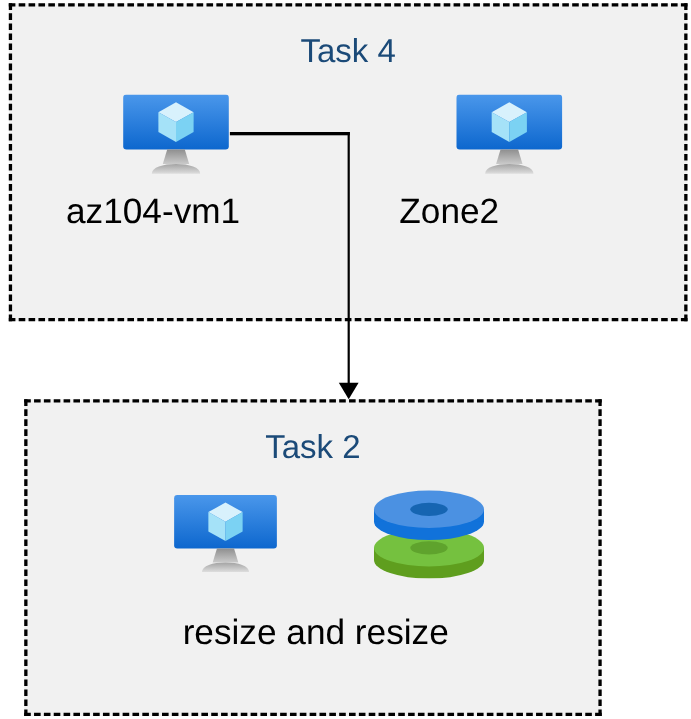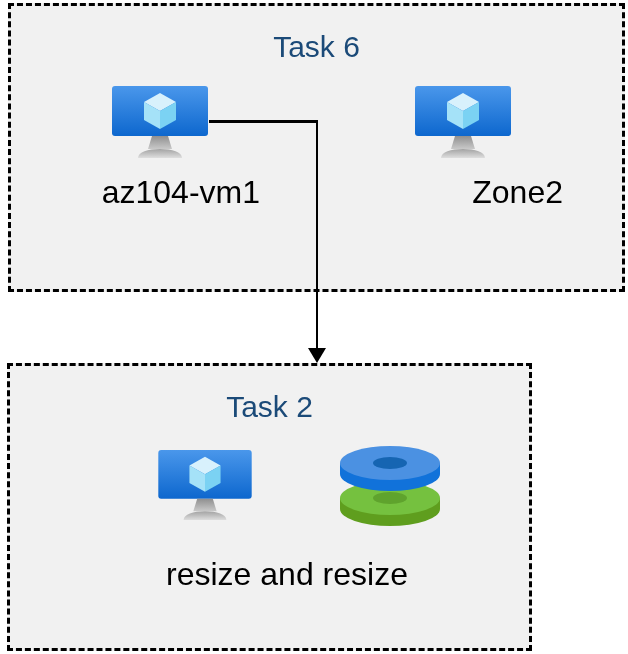--- a/index.html
+++ b/index.html
@@ -10,38 +10,38 @@
     position: relative;
     overflow: hidden;
   }
   .task-box {
     position: absolute;
     box-sizing: border-box;
     border: 3px dashed #000000;
     background: #f1f1f1;
   }
   .box1 { left: 8px; top: 3px; width: 617px; height: 289px; }
-  .box2 { left: 7px; top: 363px; width: 525px; height: 288px; }
+  .box2 { left: 22px; top: 363px; width: 525px; height: 288px; }
   .task-title {
     position: absolute;
     left: 0; right: 0;
     text-align: center;
     font-size: 30px;
     color: #1b4a78;
     top: 24px;
   }
   .vm-icon { position: absolute; }
   .vm1 { left: 111px; top: 86px; width: 98px; height: 74px; }
   .vm2 { left: 414px; top: 86px; width: 98px; height: 74px; }
   .vm3 { left: 157px; top: 450px; width: 96px; height: 72px; }
   .disks-icon { position: absolute; left: 338px; top: 442px; width: 104px; height: 84px; }
   .vm-label {
     position: absolute;
     width: 200px;
-    text-align: right;
+    text-align: left;
     font-size: 32px;
     line-height: 40px;
     color: #000000;
     top: 172px;
   }
   .label1 { left: 60px; }
   .label2 { left: 363px; }
   .caption {
     position: absolute;
     left: 87px; top: 556px; width: 400px;
@@ -77,21 +77,21 @@
       <stop offset="1" stop-color="#c9c9c9"></stop>
     </linearGradient>
     <linearGradient id="gradBase" x1="0" y1="0" x2="0" y2="1">
       <stop offset="0" stop-color="#a3a3a3"></stop>
       <stop offset="1" stop-color="#dedede"></stop>
     </linearGradient>
   </defs>
 </svg>
 
 <div class="task-box box1">
-  <div class="task-title">Task 6</div>
+  <div class="task-title">Task 4</div>
 </div>
 
 <svg class="vm-icon vm1" viewBox="0 0 98 74">
   <rect x="1" y="0" width="96" height="50" rx="3" fill="url(#gradScreen)"></rect>
   <polygon points="49,7 65,16 49,25 33,16" fill="#d8f1fc"></polygon>
   <polygon points="33,16 49,25 49,43 33,34" fill="#a5e2f8"></polygon>
   <polygon points="65,16 49,25 49,43 65,34" fill="#7bd2f3"></polygon>
   <polygon points="41,50 57,50 61,63 37,63" fill="url(#gradNeck)"></polygon>
   <path d="M27,72 C27,66 37,63 49,63 C61,63 71,66 71,72 Z" fill="url(#gradBase)"></path>
 </svg>

